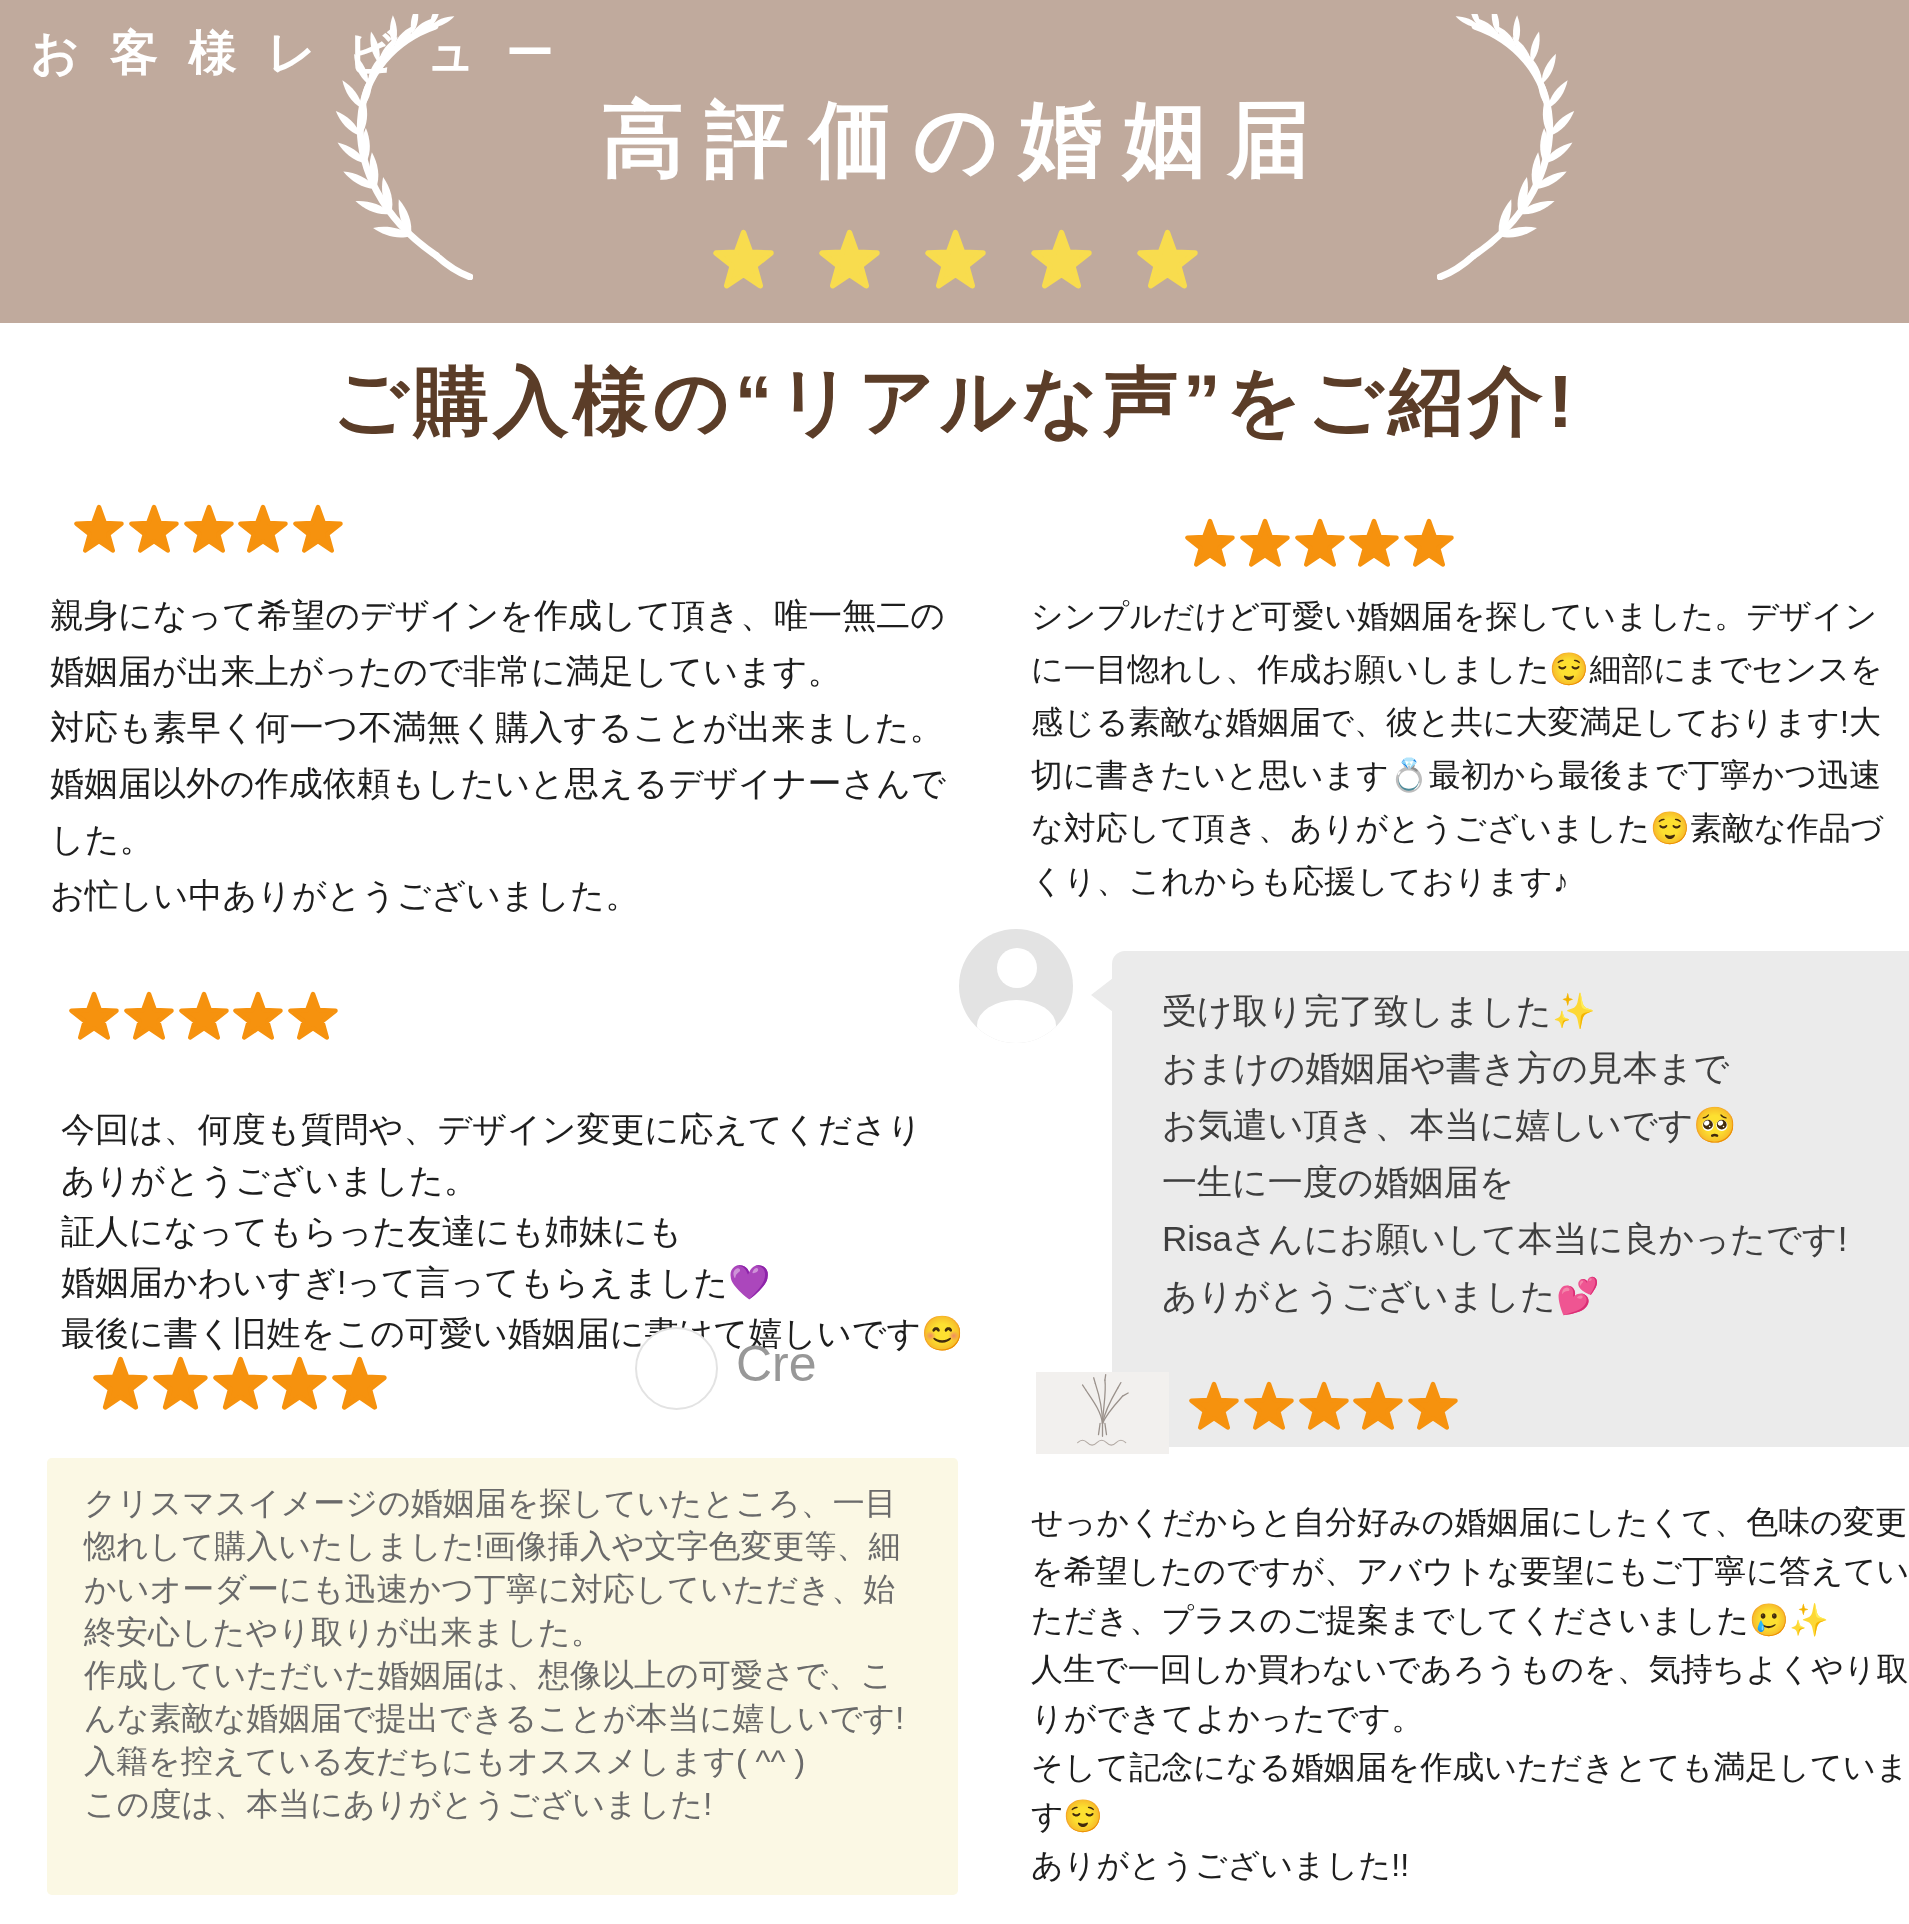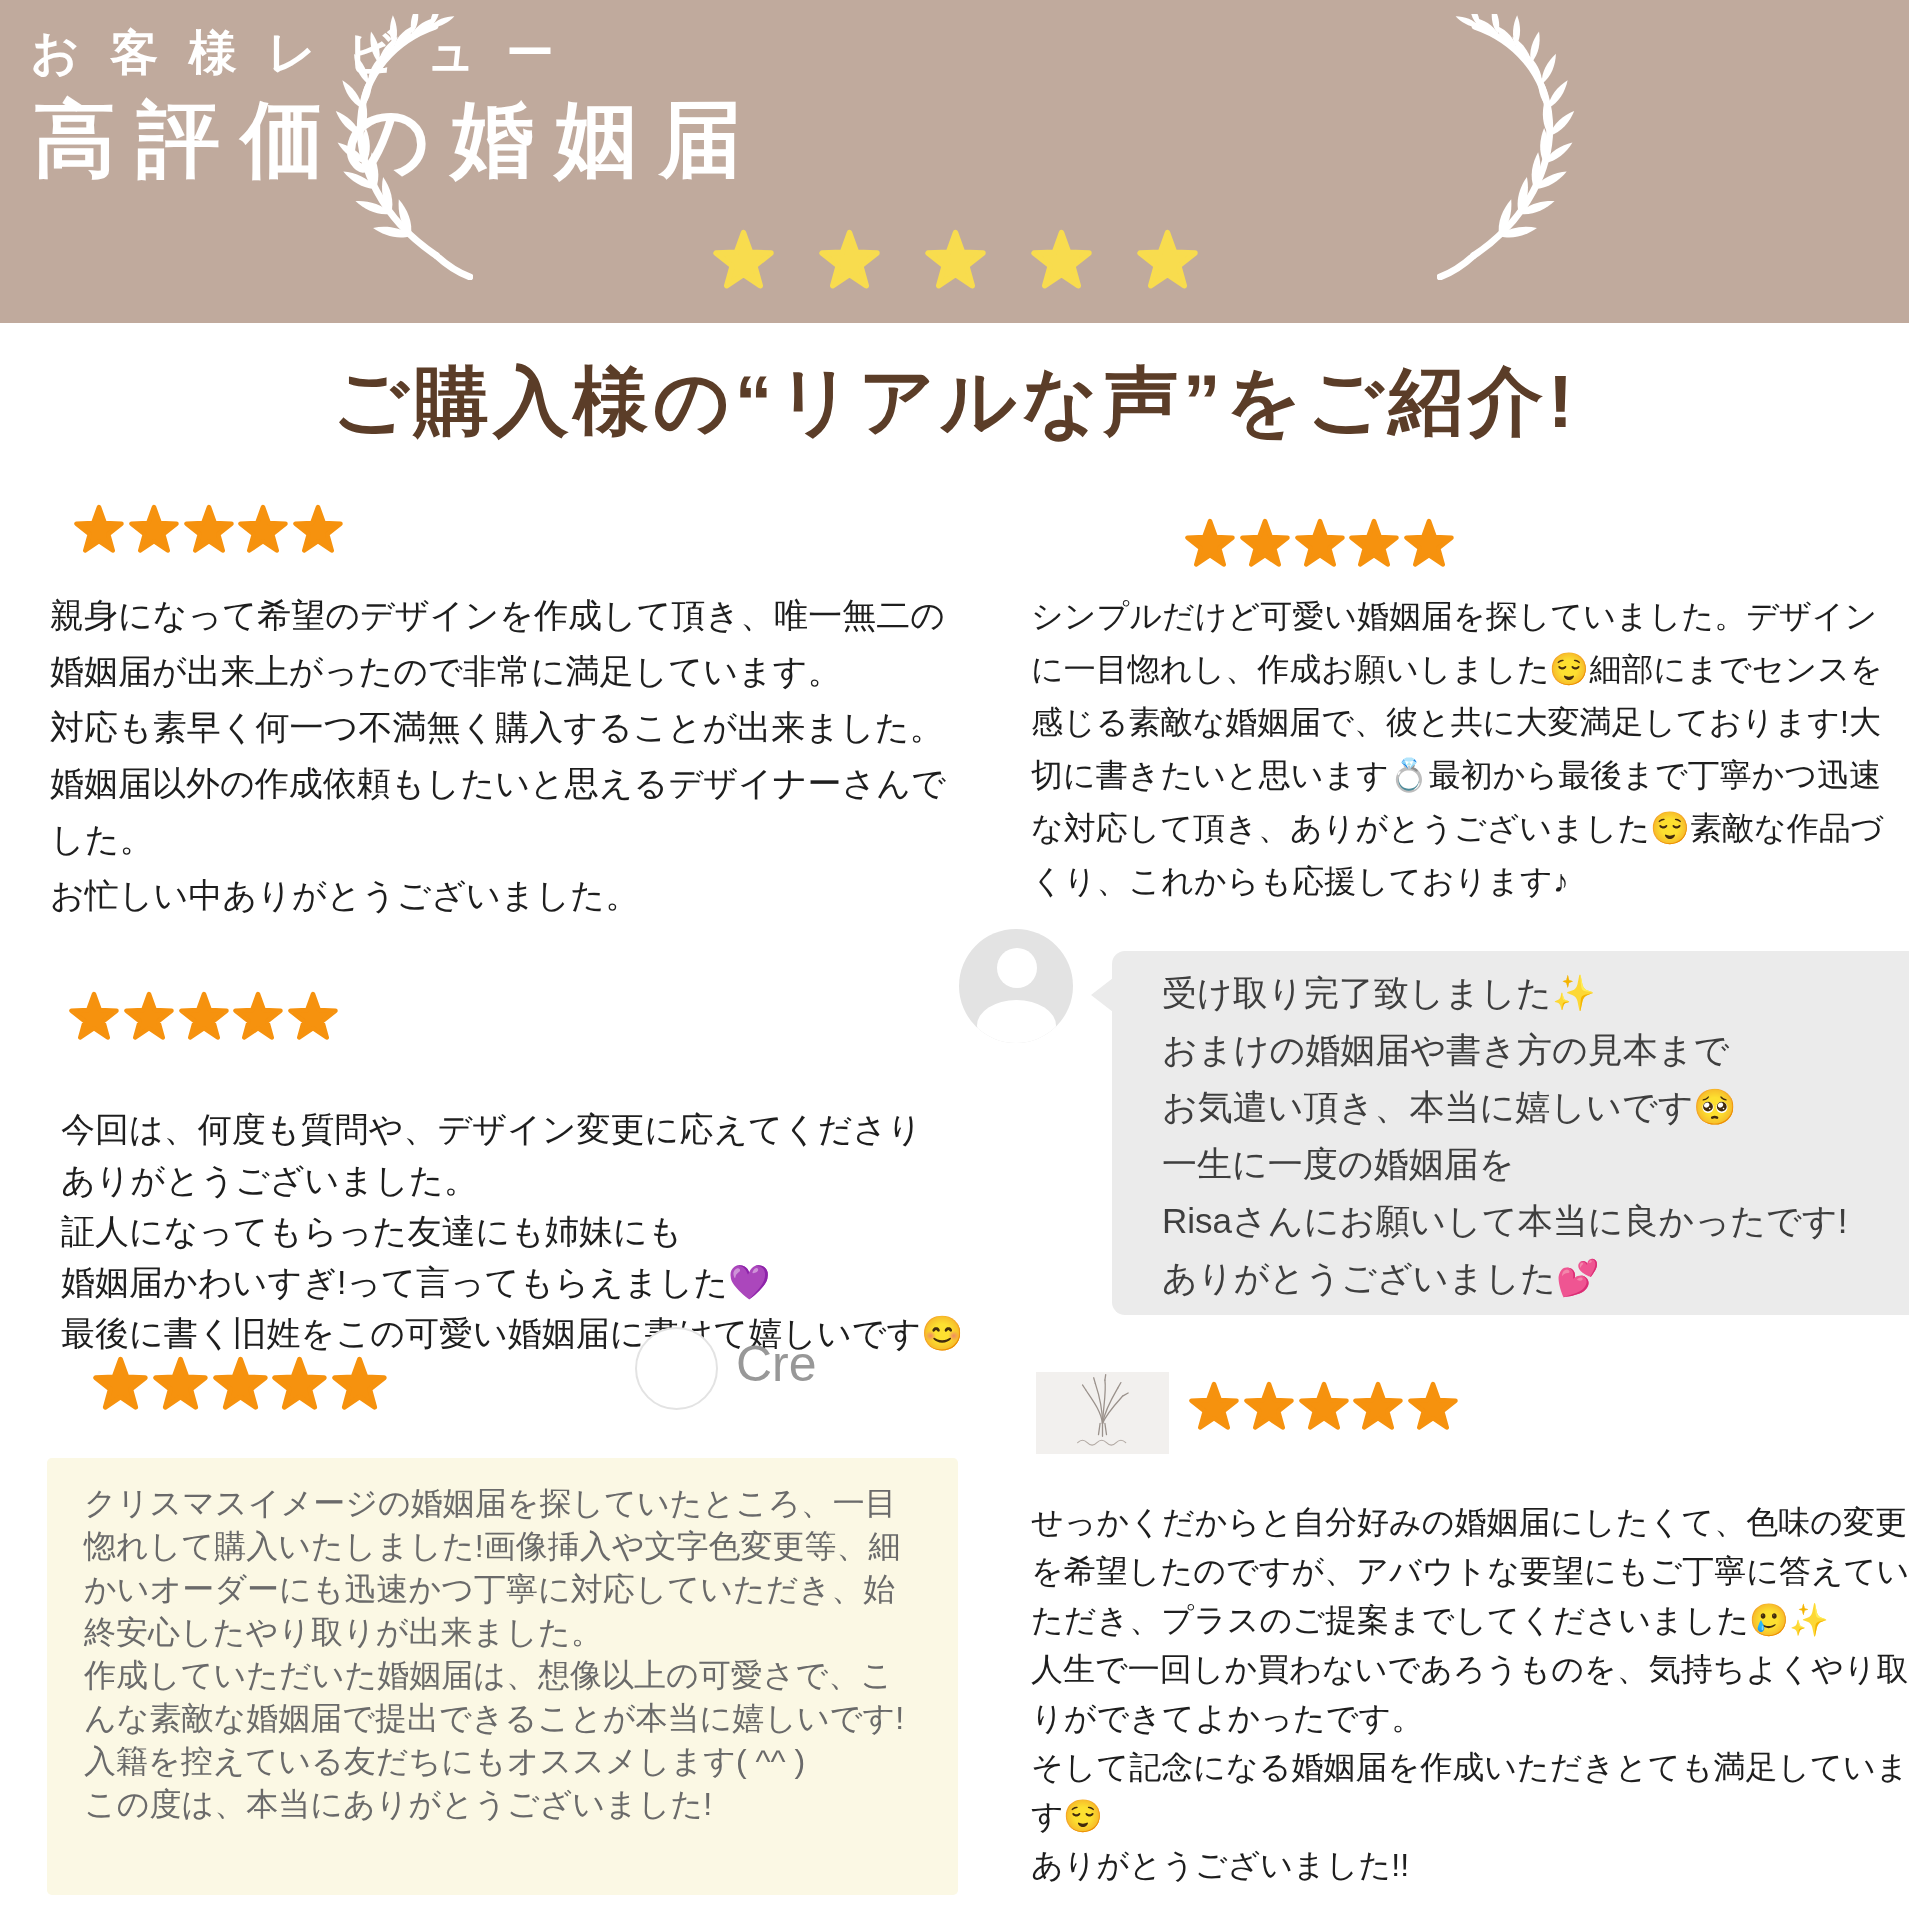--- a/index.html
+++ b/index.html
@@ -8,21 +8,21 @@
     background:#ffffff;font-family:"Liberation Sans",sans-serif;
     -webkit-font-smoothing:antialiased;
   }
   
   .banner{position:absolute;left:0;top:0;width:1910px;height:323px;background:#c0aa9d;}
   .banner-subtitle{
     position:absolute;left:0;right:0;top:21px;
     color:#ffffff;font-size:48px;font-weight:600;letter-spacing:30.5px;text-indent:30.5px;
   }
   .banner-title{
-    position:absolute;left:12px;right:0;top:85px;text-align:left;
+    position:absolute;left:2px;right:0;top:85px;text-align:center;
     color:#ffffff;font-size:83px;font-weight:700;letter-spacing:21px;text-indent:21px;
   }
   .banner-stars{
     position:absolute;left:0;right:0;top:229px;display:flex;justify-content:center;gap:45px;
     color:#f8dc4e;
   }
   .banner-stars svg{width:61px;height:61px;}
   .laurel{position:absolute;top:14.4px;width:152px;height:266px;}
   .laurel-left{left:321px;}
   .laurel-right{left:1437px;transform:scaleX(-1);}
@@ -50,23 +50,23 @@
     position:absolute;left:959px;top:929px;width:114px;height:114px;border-radius:50%;
     background:#e3e3e3;overflow:hidden;
   }
   .avatar .head{
     position:absolute;left:38px;top:19px;width:40px;height:40px;border-radius:50%;background:#ffffff;
   }
   .avatar .shoulders{
     position:absolute;left:17.6px;top:71px;width:79px;height:51px;border-radius:50%;background:#ffffff;
   }
   .chat-bubble{
-    position:absolute;left:1112px;top:951px;width:798px;height:364px;
+    position:absolute;left:1112px;top:951px;width:798px;height:496px;
     background:#ebebeb;border-radius:13px 0 0 13px;box-sizing:border-box;
-    padding:13px 40px 29px 50px;
+    padding:31px 40px 29px 50px;
   }
   .bubble-tail{
     position:absolute;left:-21px;top:27px;width:0;height:0;
     border-top:17.6px solid transparent;border-bottom:17.6px solid transparent;
     border-right:22.5px solid #ebebeb;
   }
   .chat-text{white-space:pre-line;color:#3e3e3e;font-size:35px;line-height:57px;}
   
   .badge-circle{
     position:absolute;left:635px;top:1327px;width:83px;height:83px;border-radius:50%;

